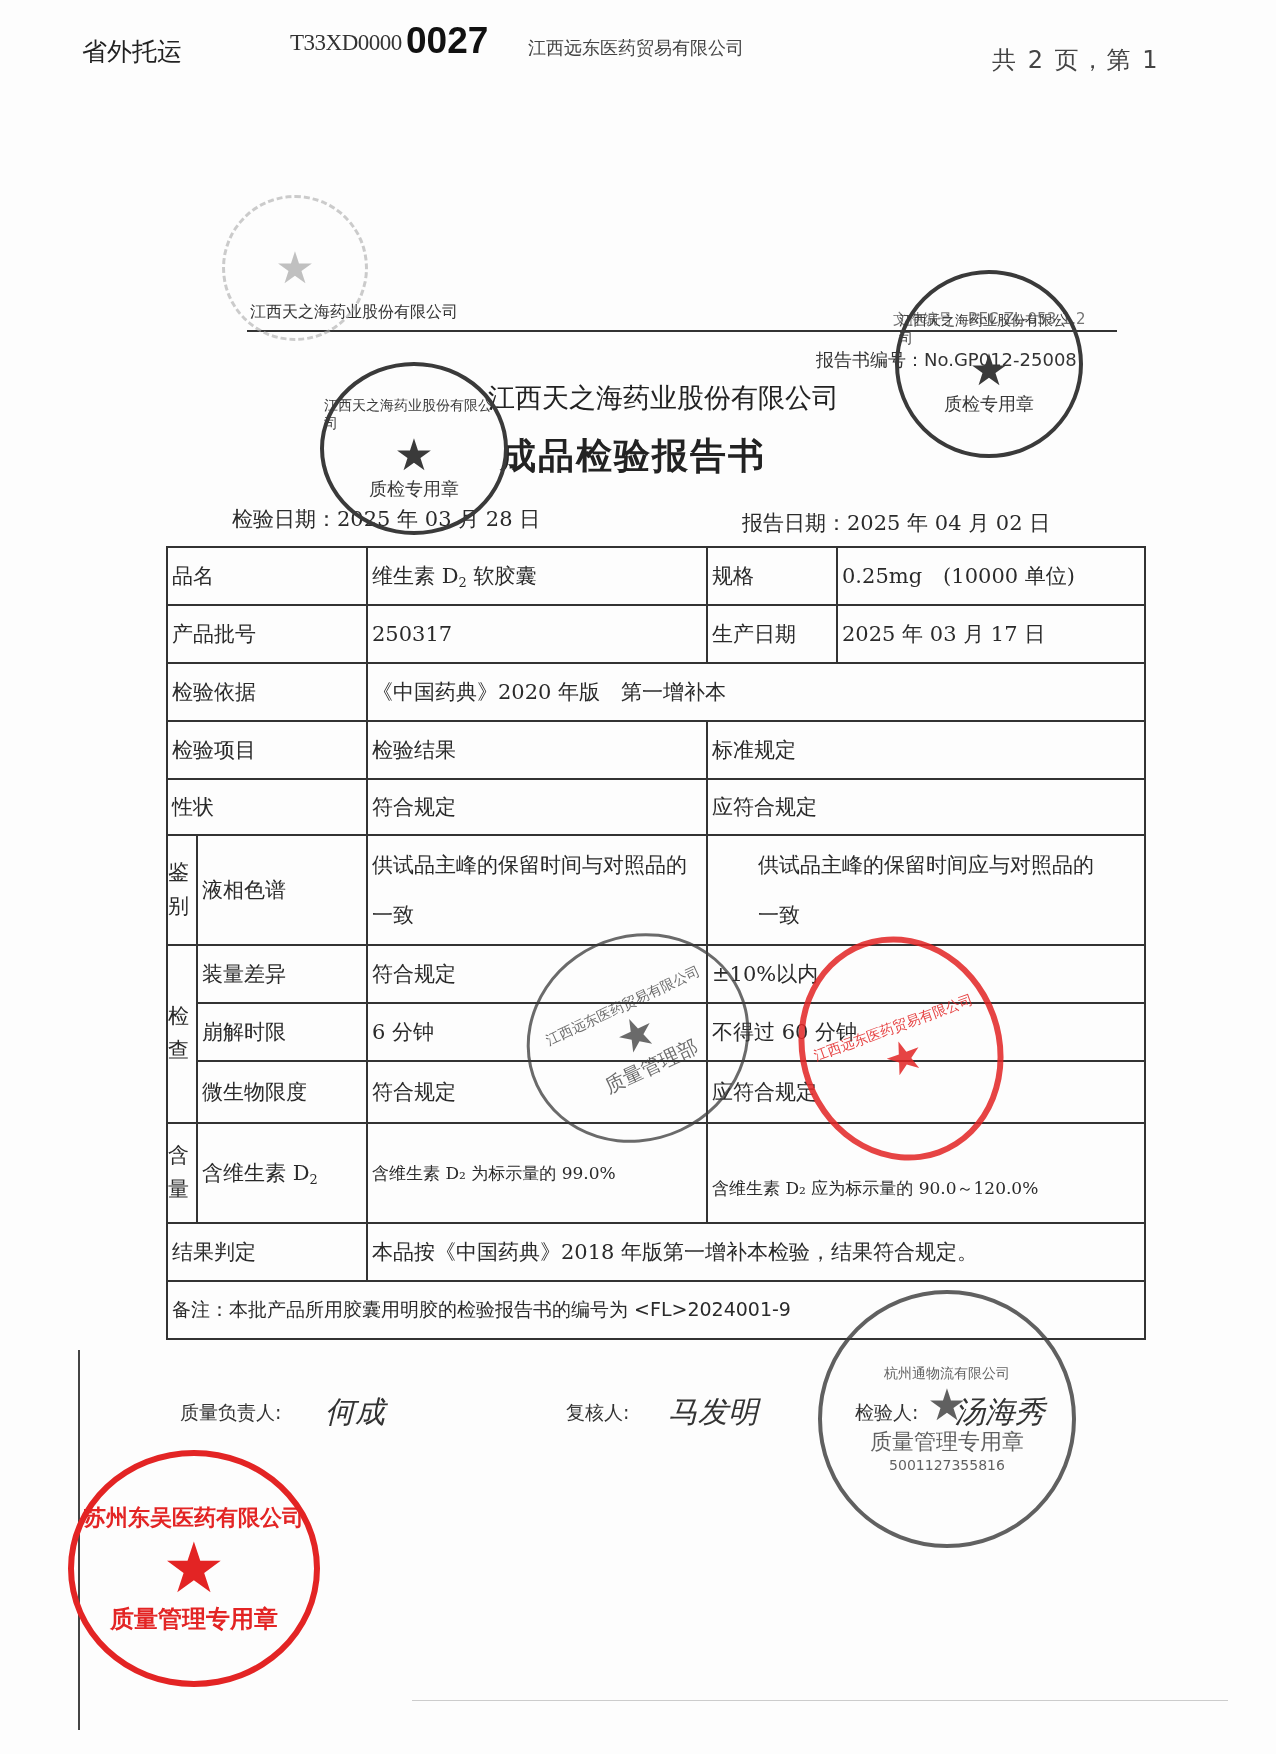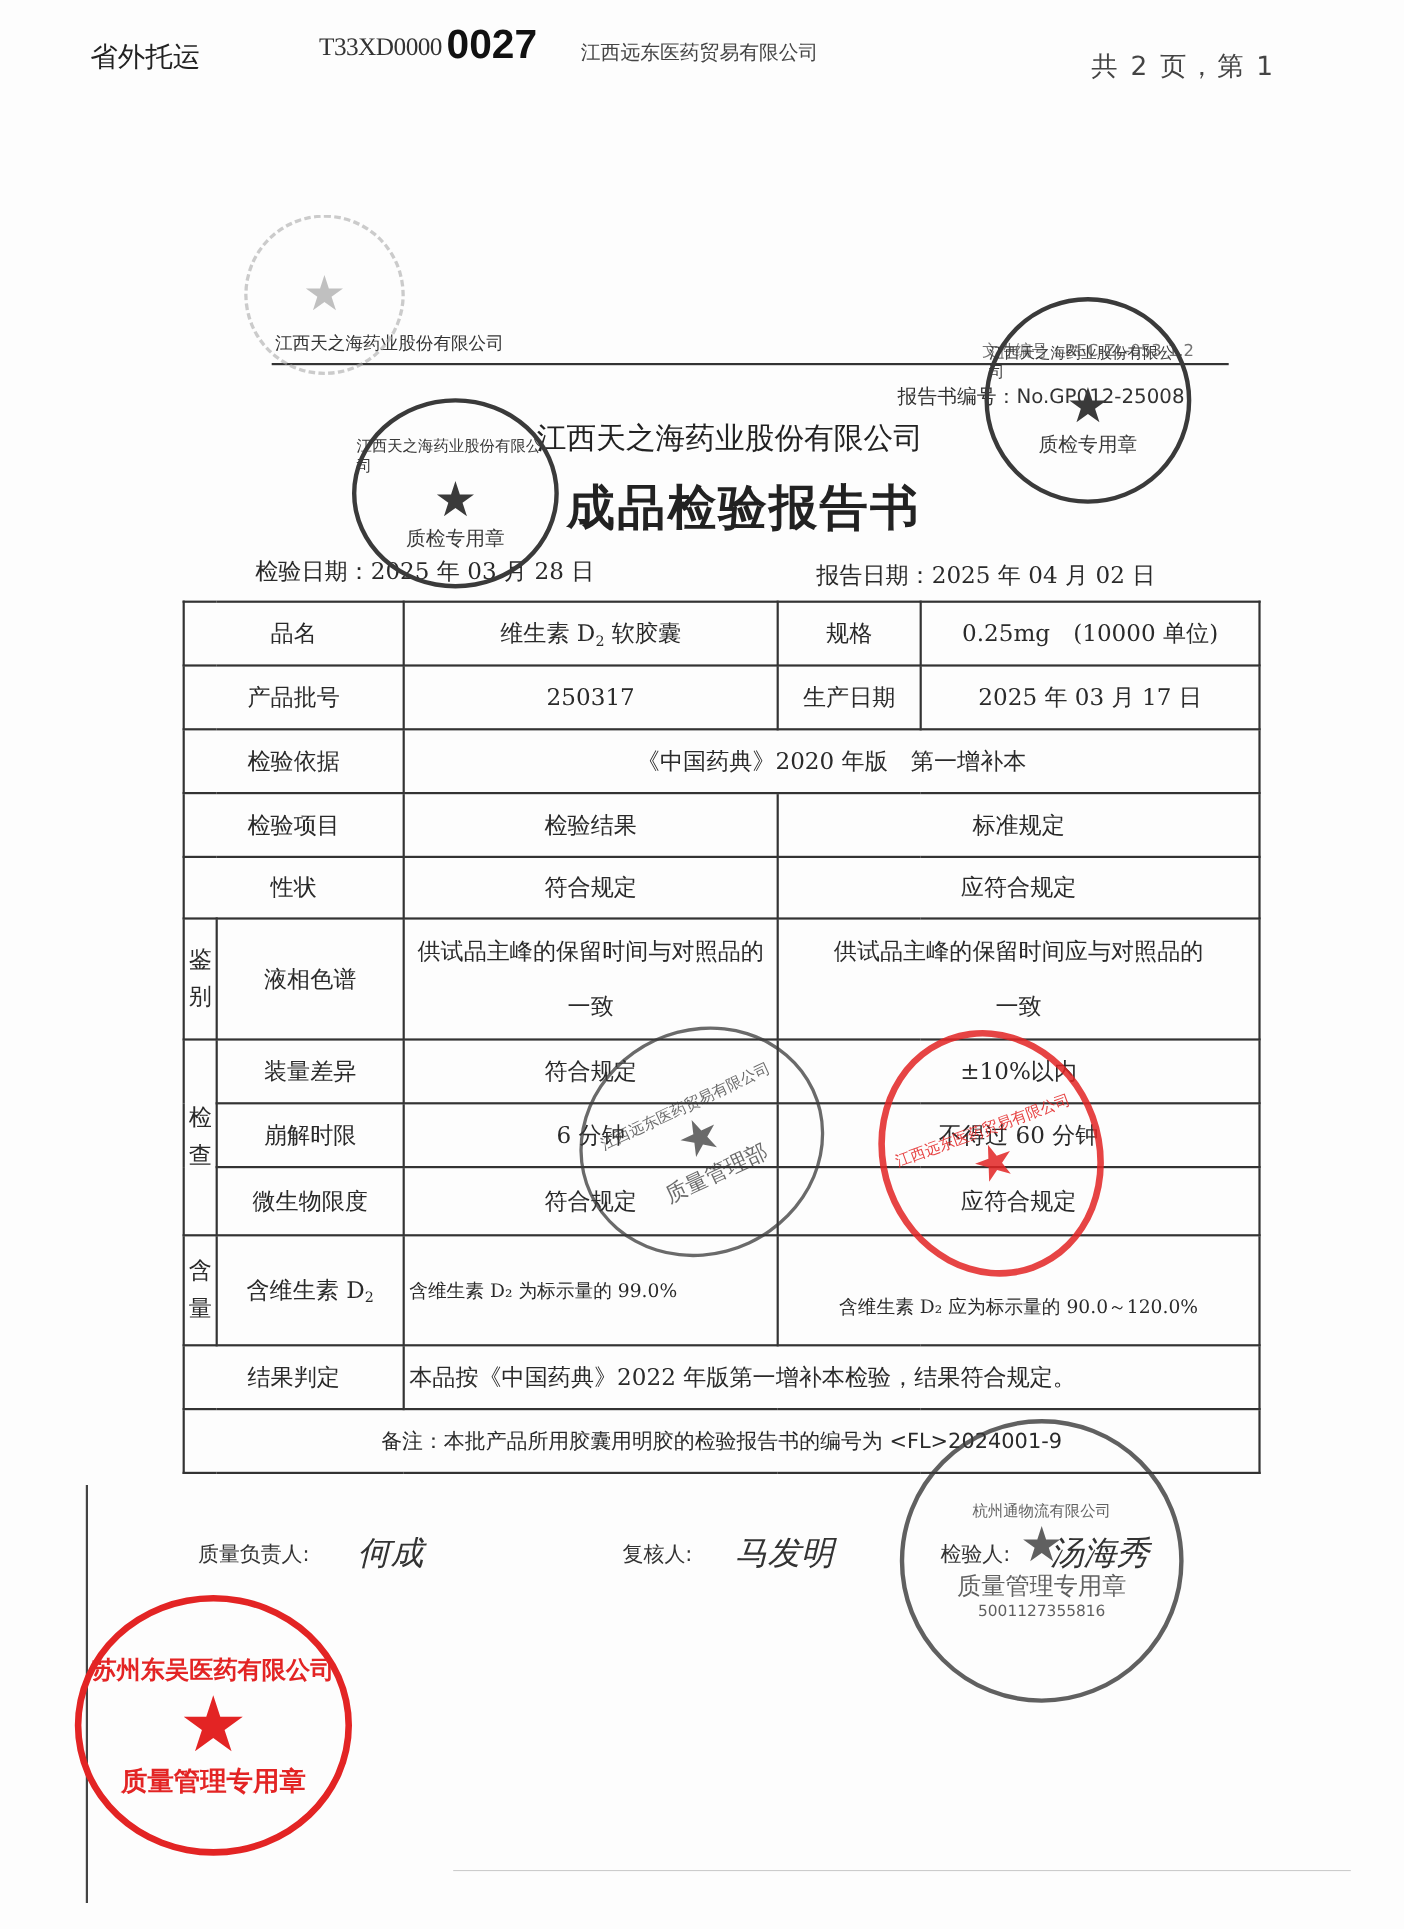--- a/index.html
+++ b/index.html
@@ -9,25 +9,25 @@
   .top-left{left:82px;top:22px;font-family:"DejaVu Sans","Liberation Sans",sans-serif;font-size:25px;color:#222;margin-top:13px;}
   .tracking{left:290px;top:30px;font-family:"Liberation Serif",serif;font-size:23px;color:#333;letter-spacing:-0.5px;}
   .tracking-bold{left:406px;top:20px;font-family:"Liberation Sans",sans-serif;font-size:37px;font-weight:bold;color:#111;}
   .distributor{left:528px;top:36px;font-family:"DejaVu Sans",sans-serif;font-size:18px;color:#444;}
   .pageinfo{left:980px;top:44px;font-family:"DejaVu Sans",sans-serif;font-size:24px;color:#444;letter-spacing:2px;margin-left:12px;}
   .company-small{left:250px;top:302px;font-family:"DejaVu Sans",sans-serif;font-size:16px;color:#333;}
   .hr-line{left:247px;top:330px;width:870px;height:2px;background:#333;}
   .file-no{left:893px;top:310px;font-family:"DejaVu Sans",sans-serif;font-size:15px;color:#737373;}
   .report-no{left:816px;top:348px;font-family:"DejaVu Sans",sans-serif;font-size:18px;color:#333;}
   .company-title{left:488px;top:380px;font-family:"DejaVu Sans",sans-serif;font-size:27px;color:#222;}
-  .doc-title{left:515px;top:432px;font-family:"DejaVu Sans",sans-serif;font-size:44px;font-weight:bold;color:#222;letter-spacing:2px;}
+  .doc-title{left:500px;top:432px;font-family:"DejaVu Sans",sans-serif;font-size:36px;font-weight:bold;color:#222;letter-spacing:2px;}
   .insp-date{left:232px;top:505px;font-size:21px;}
   .rep-date{left:742px;top:509px;font-size:21px;}
   table.report{position:absolute;left:166px;top:546px;width:980px;border-collapse:collapse;font-size:21px;}
-  table.report td{border:2px solid #333;text-align:center;vertical-align:middle;padding:0 4px;}
+  table.report td{border:2px solid #333;vertical-align:middle;padding:0 4px;}
   table.report td.group{width:26px;padding:0;font-size:21px;line-height:1.6;}
   .sub{font-size:13px;vertical-align:-4px;}
   .left{text-align:left !important;}
   .sig-row{top:1400px;font-family:"DejaVu Sans",sans-serif;font-size:19px;color:#333;}
   .sig{font-family:"DejaVu Serif",serif;font-style:italic;font-size:30px;color:#333;}
   .stamp{position:absolute;border-radius:50%;display:flex;align-items:center;justify-content:center;flex-direction:column;
          font-family:"DejaVu Sans",sans-serif;pointer-events:none;}
   .stamp .star{font-size:44px;line-height:1;}
   .stamp-grey{border:4px solid #3a3a3a;color:#3a3a3a;}
   .stamp-faint{border:3px dashed #aaa;color:#999;opacity:.6;}
@@ -112,21 +112,21 @@
     <td colspan="2">应符合规定</td>
   </tr>
   <tr style="height:100px">
     <td class="group">含量</td>
     <td><span>含维生素 D</span><span class="sub">2</span></td>
     <td class="left" style="font-size:17px">含维生素 D₂ 为标示量的 99.0%</td>
     <td colspan="2" style="font-size:17px;padding-top:30px">含维生素 D₂ 应为标示量的 90.0～120.0%</td>
   </tr>
   <tr style="height:58px">
     <td colspan="2">结果判定</td>
-    <td colspan="3" class="left">本品按《中国药典》2022 年版第一增补本检验，结果符合规定。</td>
+    <td colspan="3" class="left">本品按《中国药典》2018 年版第一增补本检验，结果符合规定。</td>
   </tr>
   <tr style="height:58px">
     <td colspan="5" style="font-family:'DejaVu Sans',sans-serif;font-size:19px">备注：本批产品所用胶囊用明胶的检验报告书的编号为 &lt;FL&gt;2024001-9</td>
   </tr>
 </tbody>
   </table>
 
 <div class="abs sig-row" style="left:180px">质量负责人:</div>
 <div class="abs sig" style="left:325px;top:1392px">何成</div>
 <div class="abs sig-row" style="left:566px">复核人:</div>

